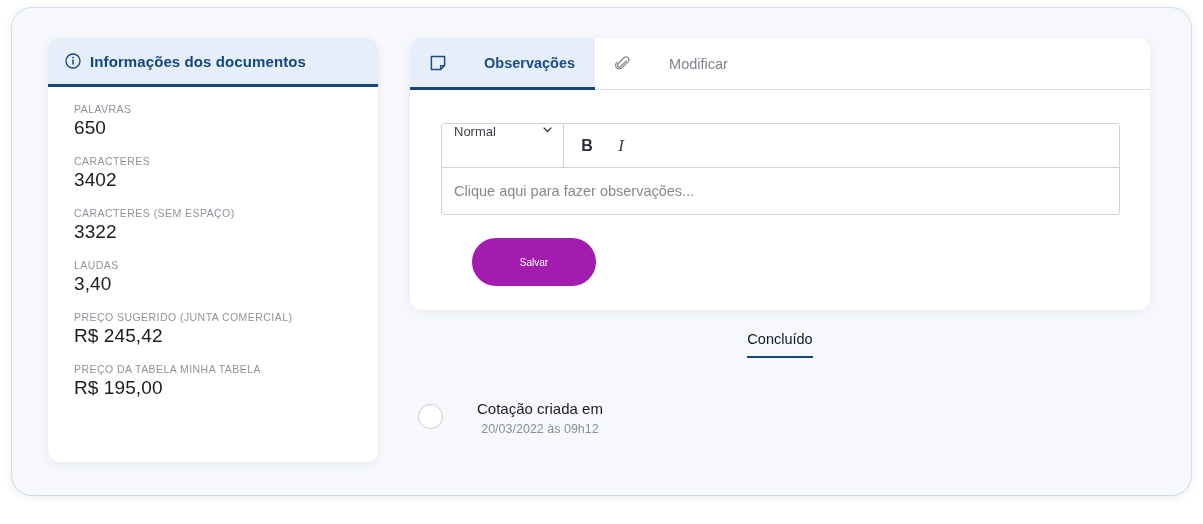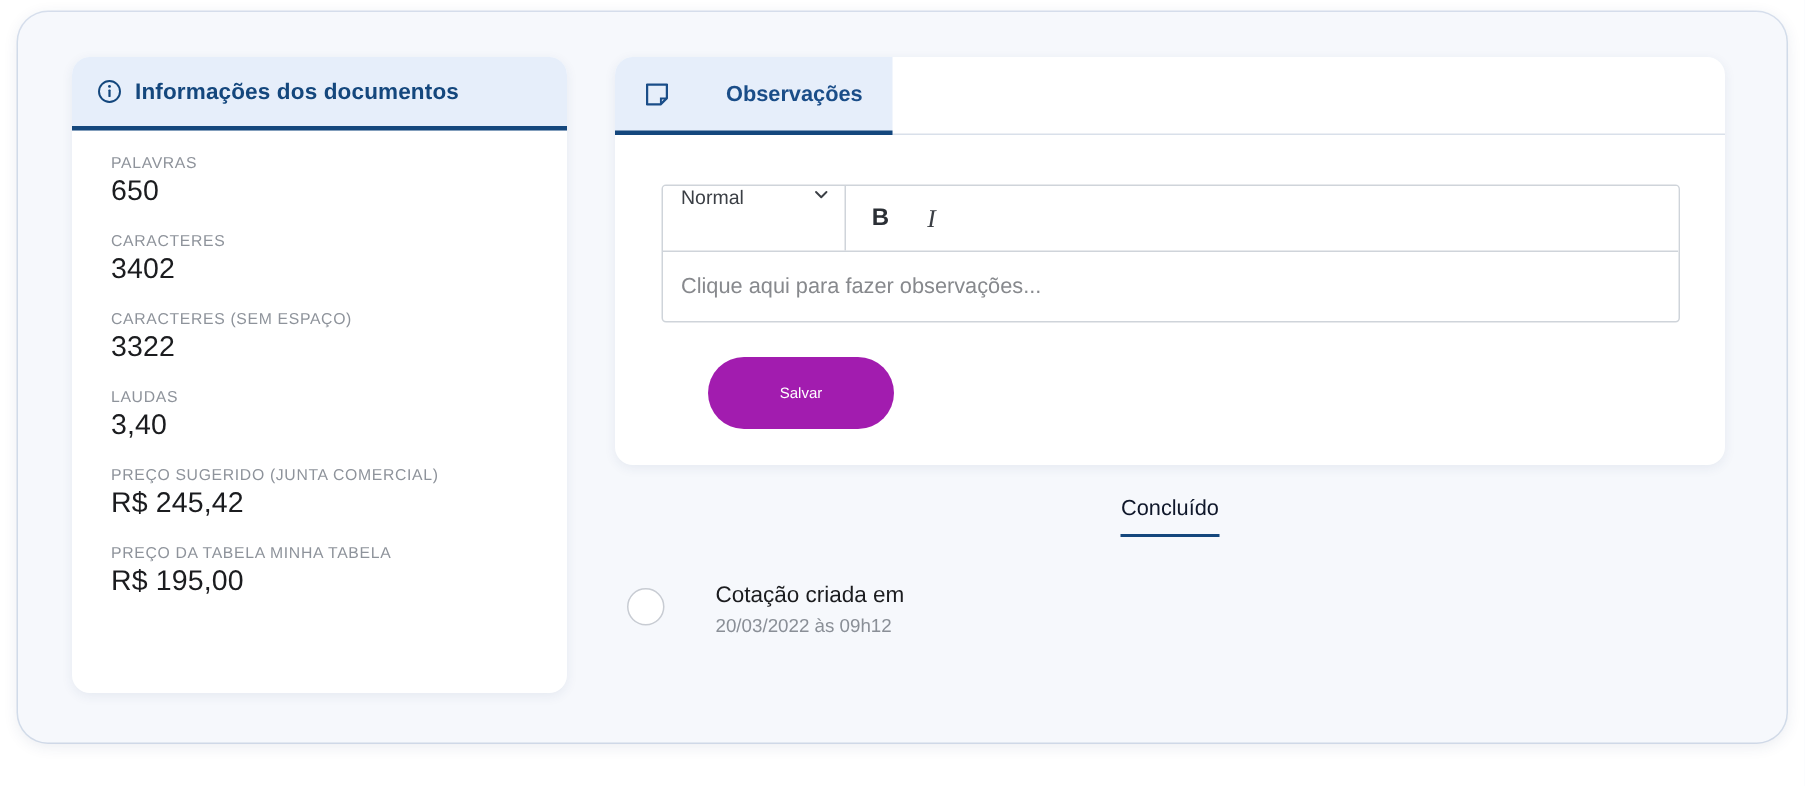--- a/index.html
+++ b/index.html
@@ -201,22 +201,23 @@
   }
   .status-label {
     font-size: 14.5px;
     color: #0f172a;
   }
 
   
   .timeline {
     position: absolute;
     left: 398px;
-    top: 380px;
+    top: 392px;
     width: 740px;
+    text-align: center;
   }
   .timeline-item {
     display: flex;
     align-items: flex-start;
   }
   .timeline-dot {
     width: 23px;
     height: 23px;
     border-radius: 50%;
     border: 1.5px solid #c8ccd3;
@@ -277,20 +278,26 @@
   </div>
 
   <div class="right-card">
     <div class="tabbar">
       <div class="tab active">
         <svg class="tab-icon" viewBox="0 0 16 16">
           <path d="M1.4 1.4 H14.6 V10.4 L10.4 14.6 H1.4 Z" fill="none" stroke="#1a4d88" stroke-width="1.5" stroke-linejoin="round"></path>
           <path d="M10.6 14.4 V10.6 H14.4" fill="none" stroke="#1a4d88" stroke-width="1.3"></path>
         </svg>
         <span class="tab-label">Observações</span>
+      </div>
+      <div class="tab inactive">
+        <svg class="tab-icon" viewBox="0 0 16 16">
+          <path d="M11.6 5.0 L5.6 11.0 a2.1 2.1 0 0 1-3.0-3.0 L9.1 1.5 a3.1 3.1 0 0 1 4.4 4.4 L7.0 12.4 a4.1 4.1 0 0 1-5.8-5.8" fill="none" stroke="#7d838c" stroke-width="1.25" stroke-linecap="round" transform="translate(0.6,0.4) scale(0.92)"></path>
+        </svg>
+        <span class="tab-label">Modificar</span>
       </div>
     </div>
 
     <div class="editor-wrap">
       <div class="editor">
         <div class="editor-toolbar">
           <div class="format-select">
             <span class="format-select-label">Normal</span>
             <svg class="chev" viewBox="0 0 12 12">
               <path d="M2.2 4.4 L6 8.2 L9.8 4.4" fill="none" stroke="#3b3f45" stroke-width="1.4" stroke-linecap="round" stroke-linejoin="round"></path>

